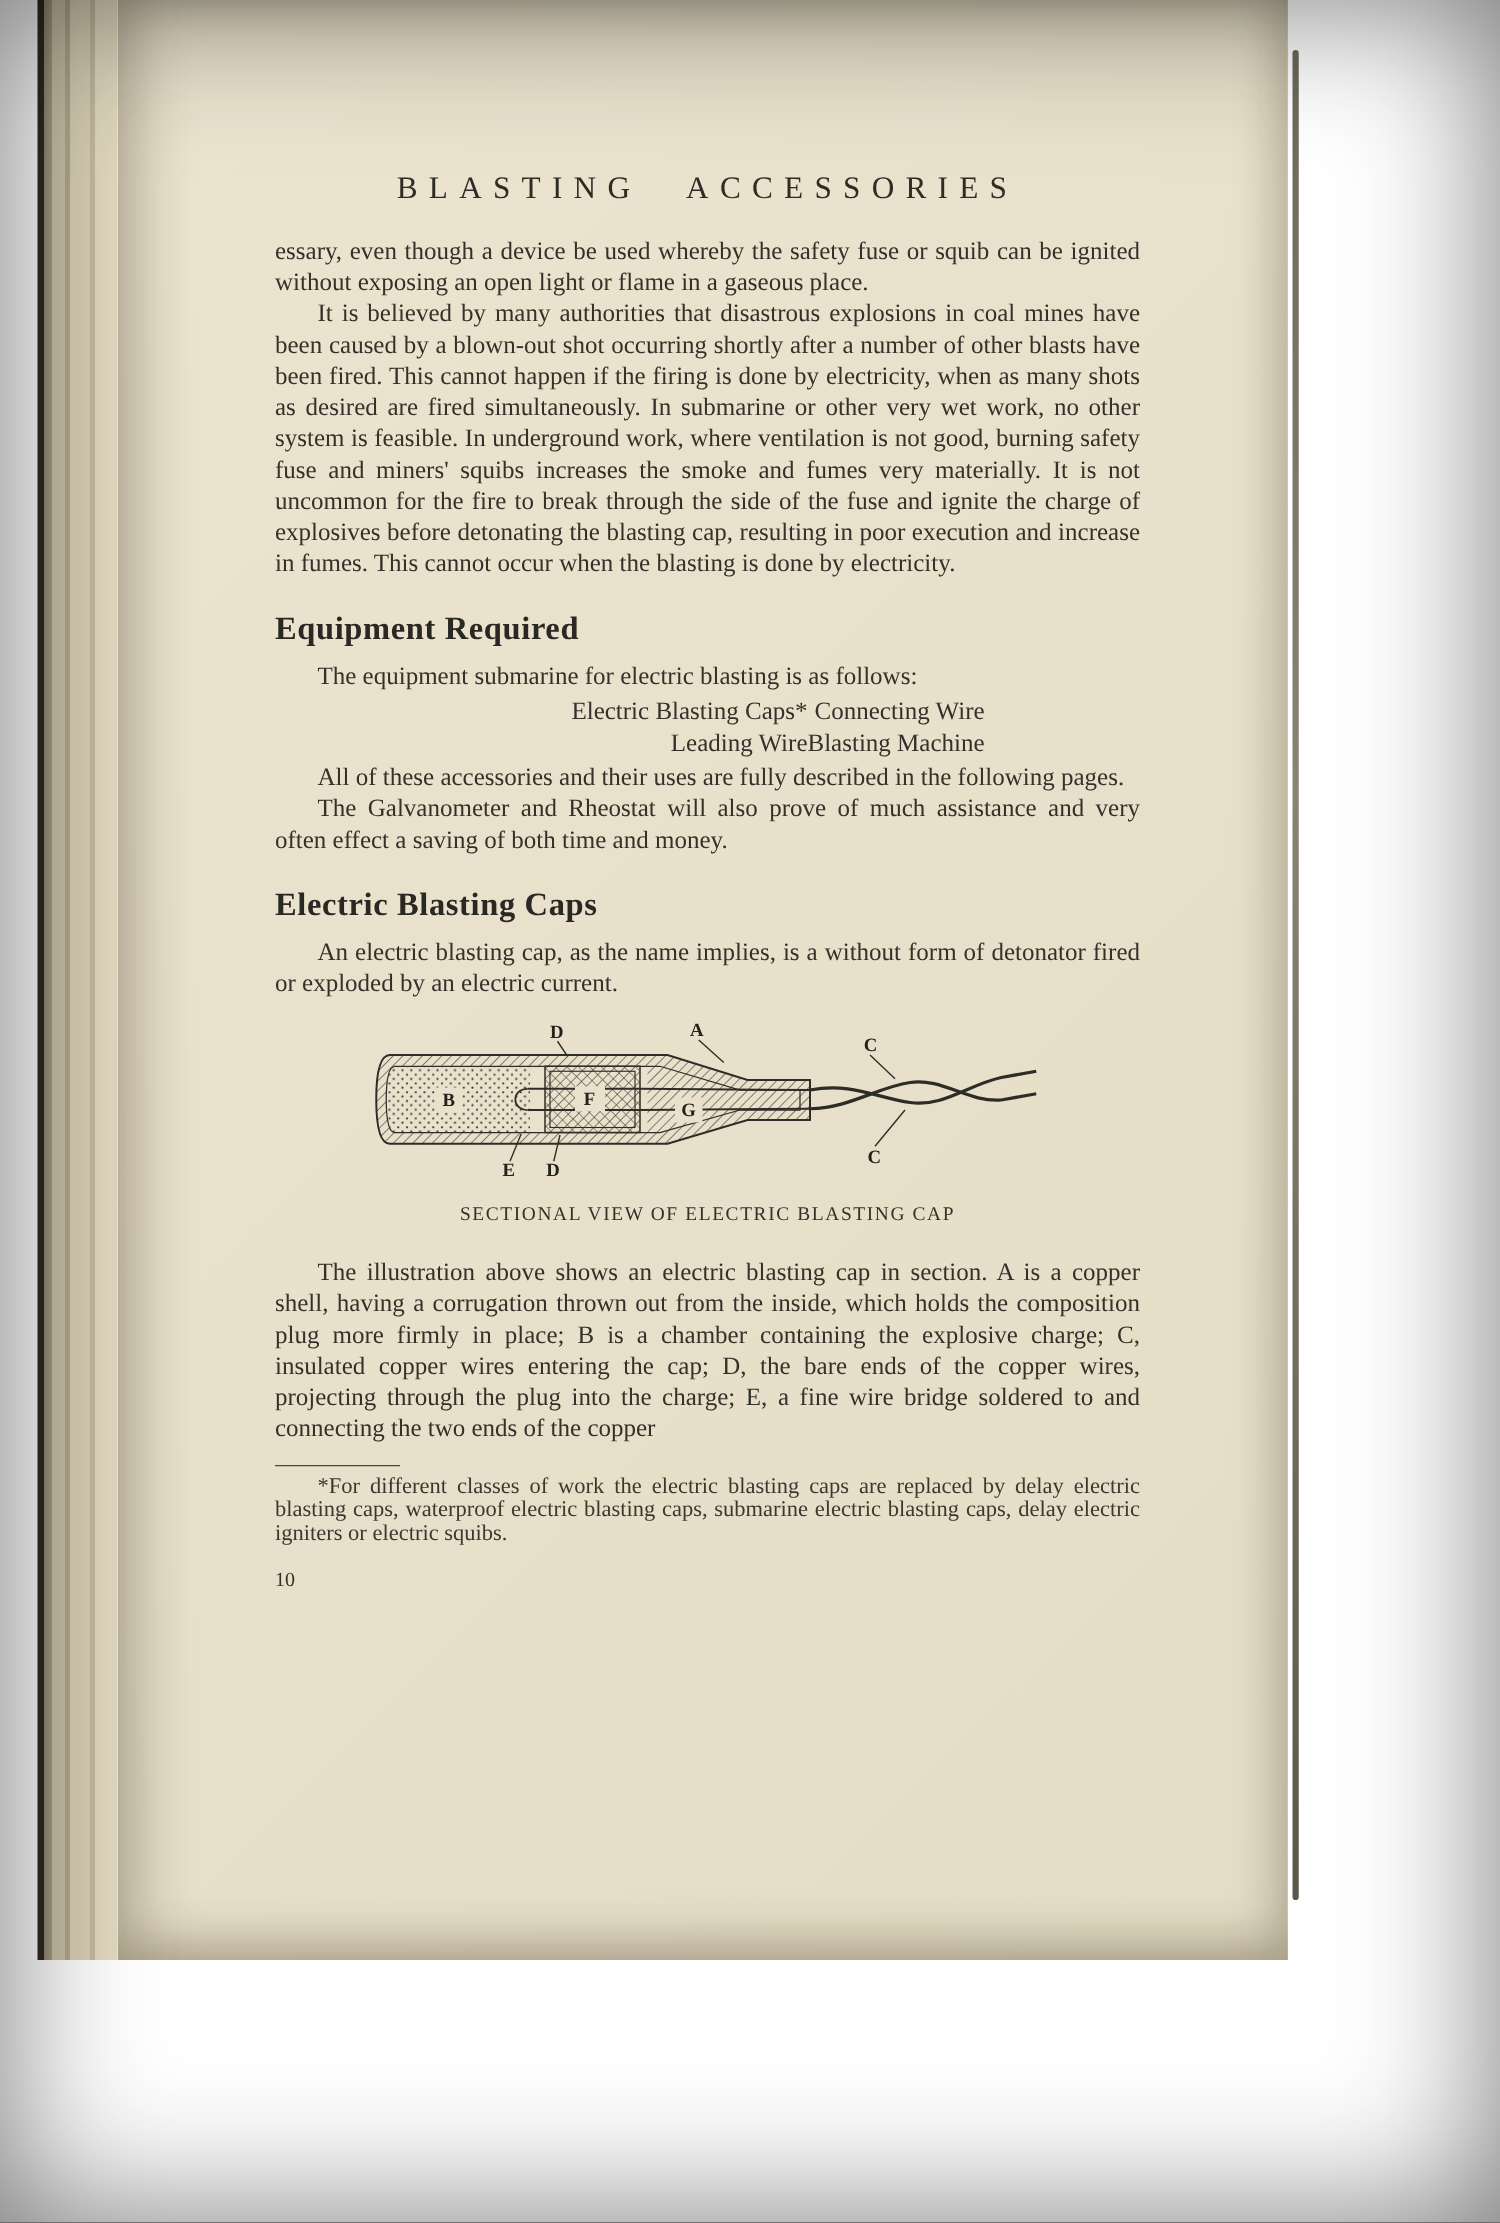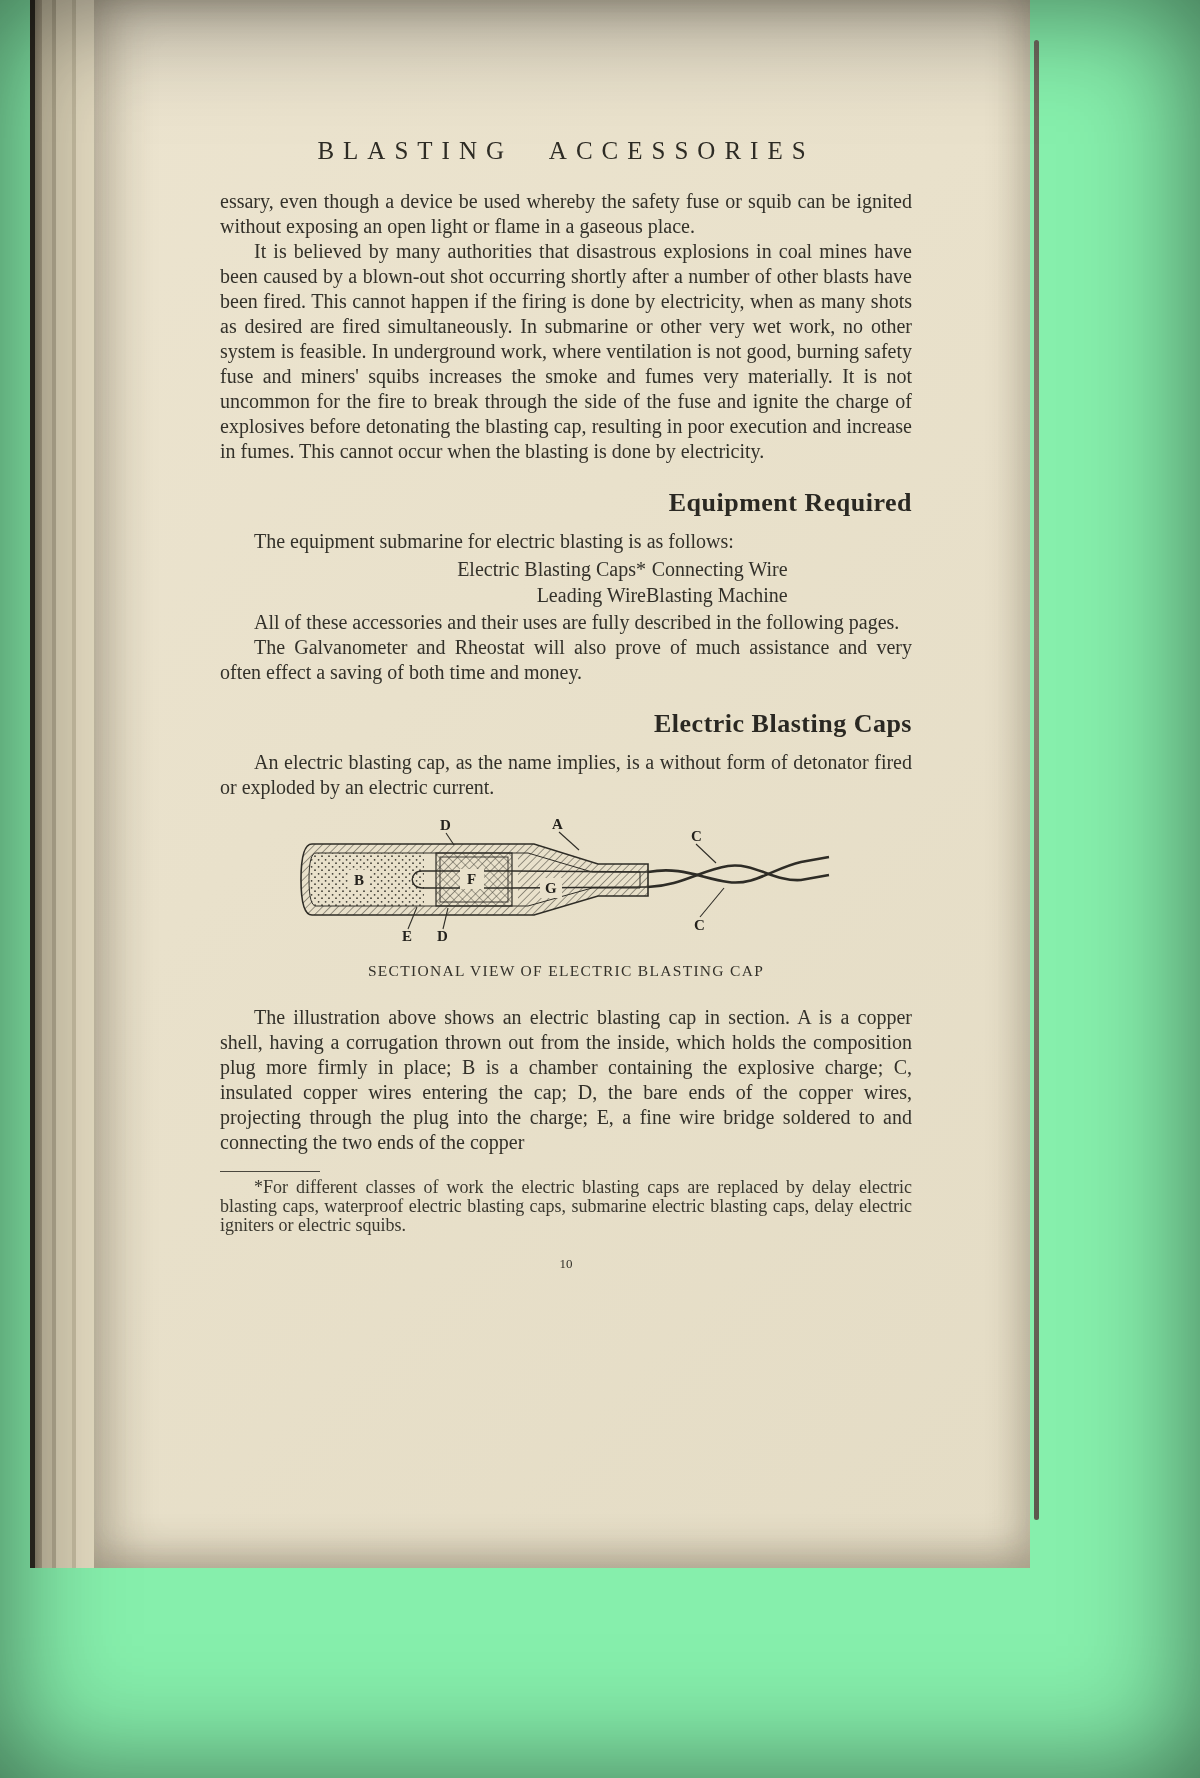--- a/index.html
+++ b/index.html
@@ -1,18 +1,18 @@
 <!DOCTYPE html>
 <html><head>
 <meta charset="utf-8">
 <style>
   html,body { margin:0; padding:0; background:#111; }
   .photo {
     position:relative; width:1200px; height:1778px;
-    background:#86efac; overflow:hidden;
+    background:#ffffff; overflow:hidden;
     font-family:"Liberation Serif", serif;
   }
   .photo::after{
     content:""; position:absolute; inset:0; pointer-events:none;
     box-shadow: inset 0 0 120px rgba(0,0,0,.55);
   }
   .book {
     position:absolute; left:30px; top:0; width:1000px; height:1568px;
   }
   
@@ -44,41 +44,41 @@
     position:absolute; left:126px; top:0; width:692px;
     color:#33312a; font-size:20px; line-height:25px;
   }
   .content p { margin:0; text-align:justify; text-indent:34px; }
   .content p.noindent { text-indent:0; }
   h1.pagehead {
     margin:138px 0 26px 0; text-align:center; font-weight:normal;
     font-size:25px; letter-spacing:9px; word-spacing:22px; color:#2e2c25;
   }
   h2.sechead {
-    text-align:right; font-weight:bold; font-size:26px; color:#2a2822;
+    text-align:left; font-weight:bold; font-size:26px; color:#2a2822;
     margin:26px 0 14px 0; letter-spacing:.5px;
   }
   .equip-list { display:flex; margin:2px 0 2px 86px;text-align:right; }
   .equip-col { display:flex; flex-direction:column; }
   .equip-col.left { width:340px; }
   .equip-col div { line-height:26px; }
   figure { margin:16px 0 0 0; text-align:center; }
   figcaption {
     margin-top:8px; font-size:15.5px; letter-spacing:1.3px; color:#33312a;
   }
   .fig-wrap { display:inline-block; }
   .after-fig { margin-top:22px !important; }
   .footnote-rule {
     width:100px; border-top:1.6px solid #4a473e; margin:16px 0 6px 0;
   }
   .footnote {
     font-size:18px; line-height:19px; text-align:justify;
     text-indent:16px; color:#3a382f; margin:0;
   }
-  .page-number { text-align:center; font-size:13px; margin-top:16px; color:#33312a; }
+  .page-number { text-align:left; font-size:16px; margin-top:16px; color:#33312a; }
   svg text { font-family:"Liberation Serif", serif; font-weight:bold; font-size:15px; fill:#24221d; }
 </style>
 </head>
 <body>
 
 <div class="photo">
   <div class="book">
     <div class="binding"></div>
     <div class="page">
       <div class="content">

